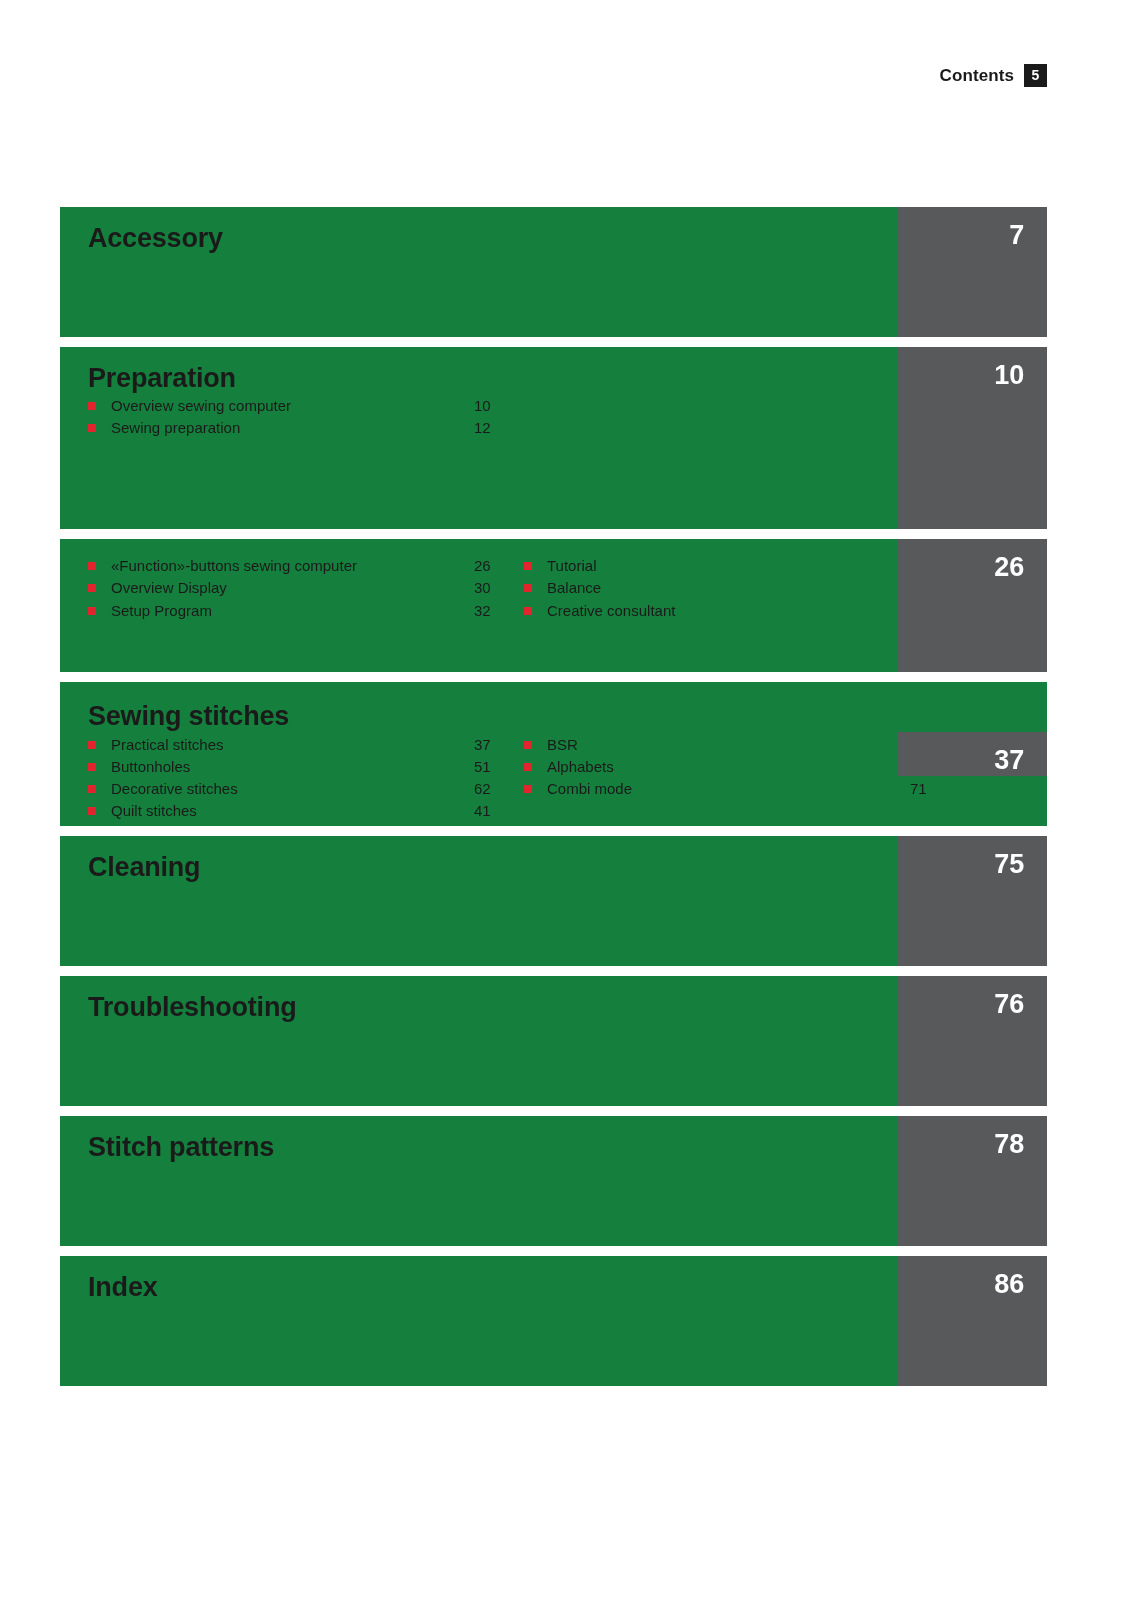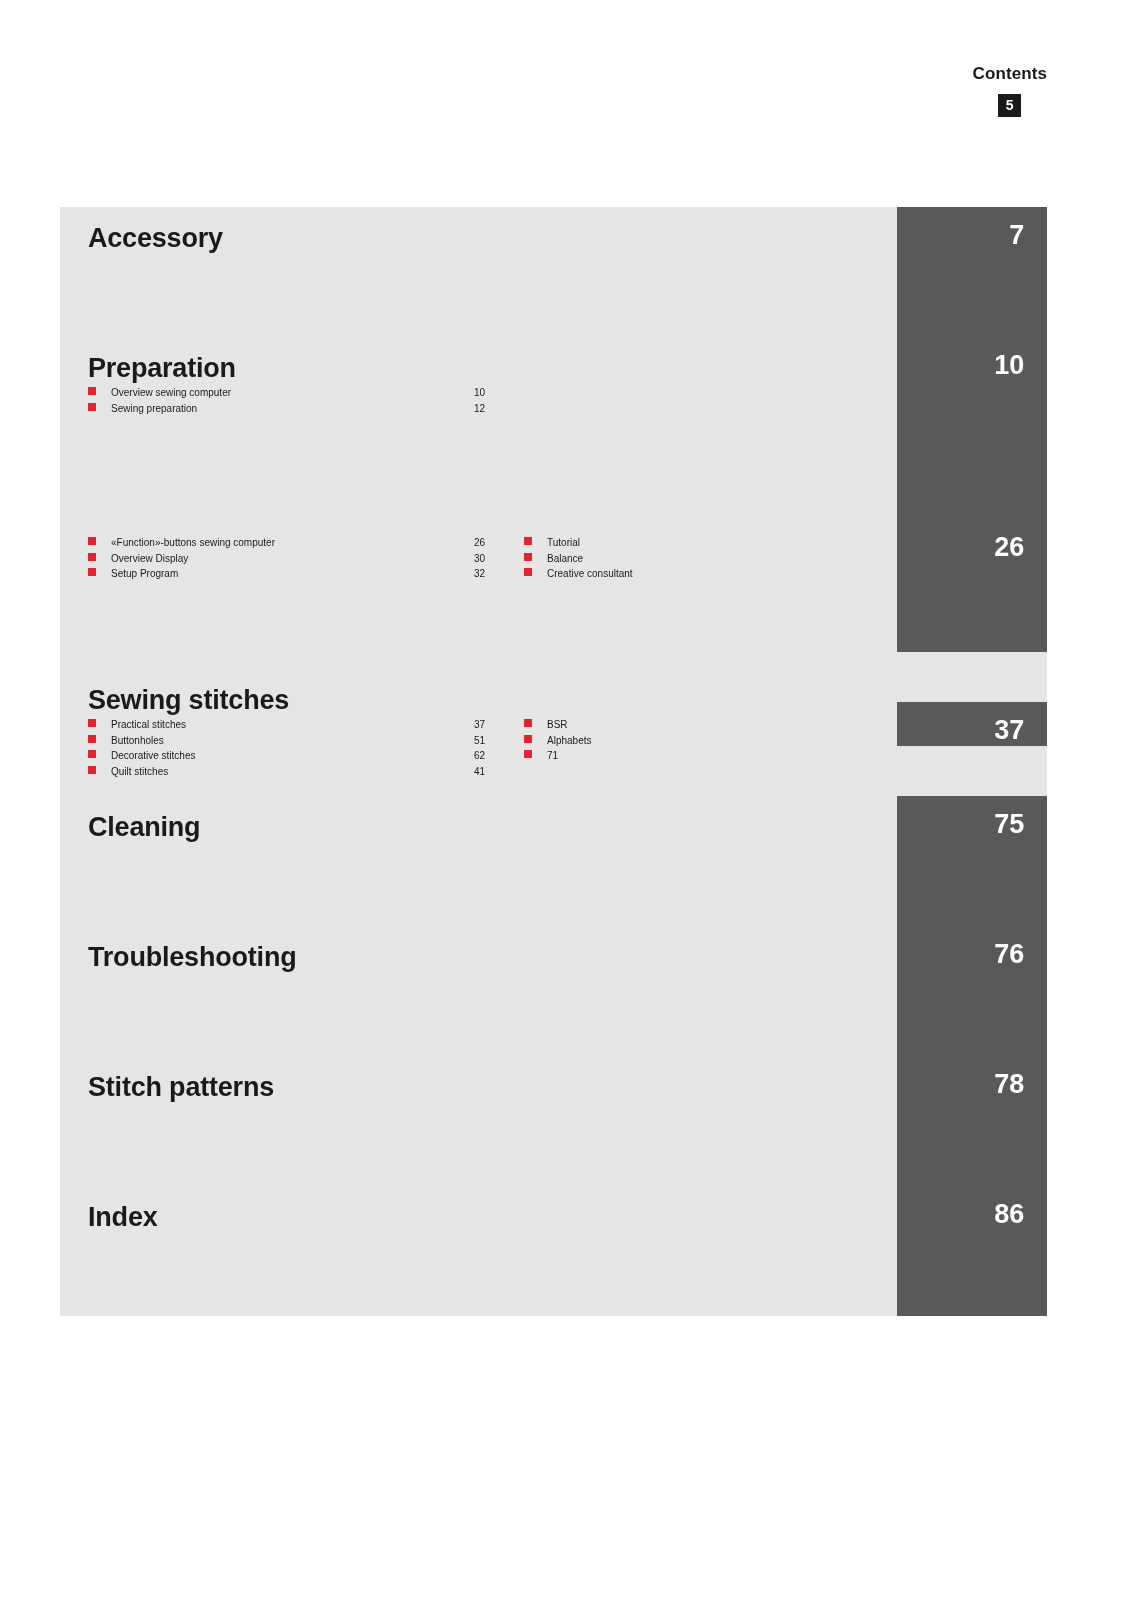--- a/index.html
+++ b/index.html
@@ -16,21 +16,20 @@
   }
 
   
   .page-header {
     position: absolute;
     top: 64px;
     right: 84px;
     display: flex;
     align-items: center;
     gap: 10px;
-    flex-direction: column;
   }
   .page-header .hdr-label {
     font-size: 17px;
     font-weight: bold;
     color: #1a1a1a;
     letter-spacing: 0.1px;
   }
   .page-header .hdr-num {
     background: #1a1a1a;
     color: #ffffff;
@@ -45,21 +44,22 @@
   
   .toc {
     position: absolute;
     left: 60px;
     top: 207px;
     width: 987px;
   }
 
   .toc-block {
     position: relative;
-    background: #e5e5e5;
+    background: #15803d;
+    margin-bottom: 10px;
     display: flex;
     align-items: stretch;
     box-sizing: border-box;
   }
 
   .block-body {
     flex: 1 1 auto;
     padding: 16px 0 0 28px;
     box-sizing: border-box;
     min-width: 0;
@@ -82,21 +82,21 @@
     width: 420px;
     flex: 0 0 auto;
   }
   .col.col-2 {
     padding-left: 16px;
   }
 
   .entry {
     display: flex;
     align-items: baseline;
-    font-size: 10px;
+    font-size: 15px;
     color: #1a1a1a;
     line-height: 1.35;
     padding: 1px 0;
   }
   .bullet {
     width: 8px;
     height: 8px;
     background: #e2242e;
     flex: 0 0 auto;
     margin-right: 15px;
@@ -253,20 +253,21 @@
               <span class="entry-label">BSR</span>
               <span class="entry-page">66</span>
             </div>
             <div class="entry">
               <span class="bullet"></span>
               <span class="entry-label">Alphabets</span>
               <span class="entry-page">70</span>
             </div>
             <div class="entry">
               <span class="bullet"></span>
+              <span class="entry-label">Combi mode</span>
               <span class="entry-page">71</span>
             </div>
           </div>
         </div>
       </div>
       <div class="page-panel">
         <span class="pnum">37</span>
       </div>
     </div>
     <div class="toc-block h-plain">

